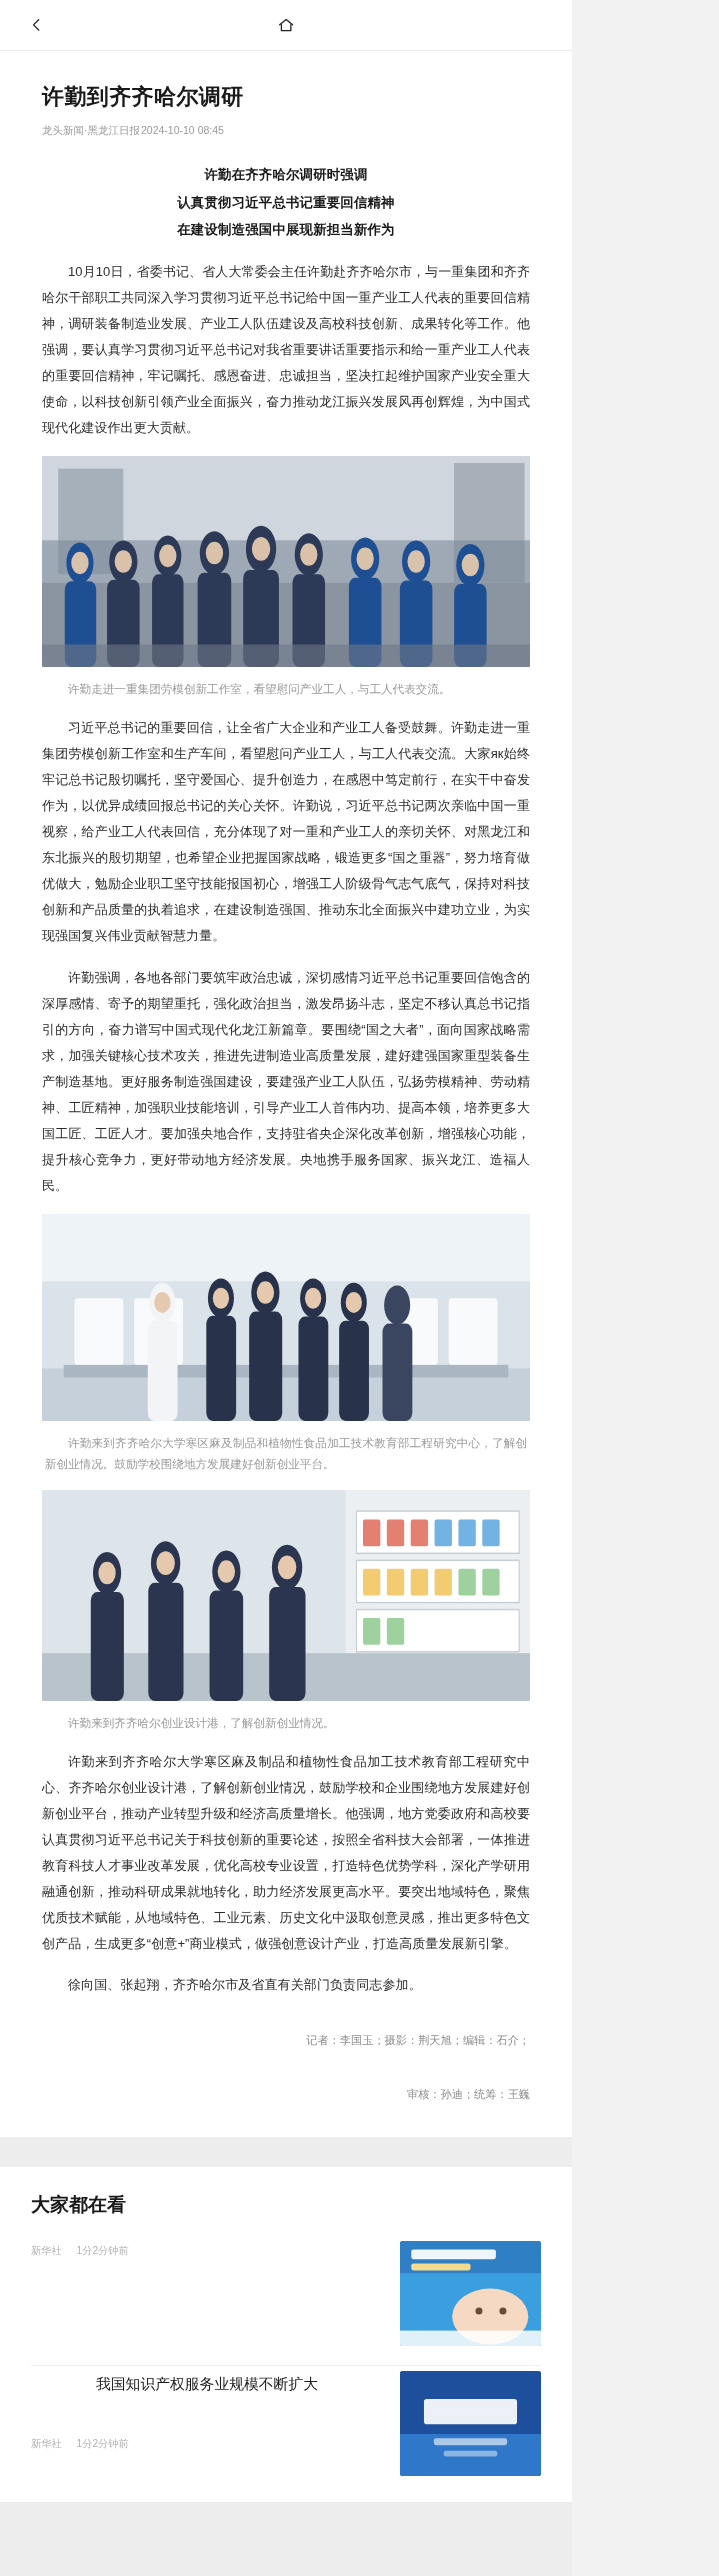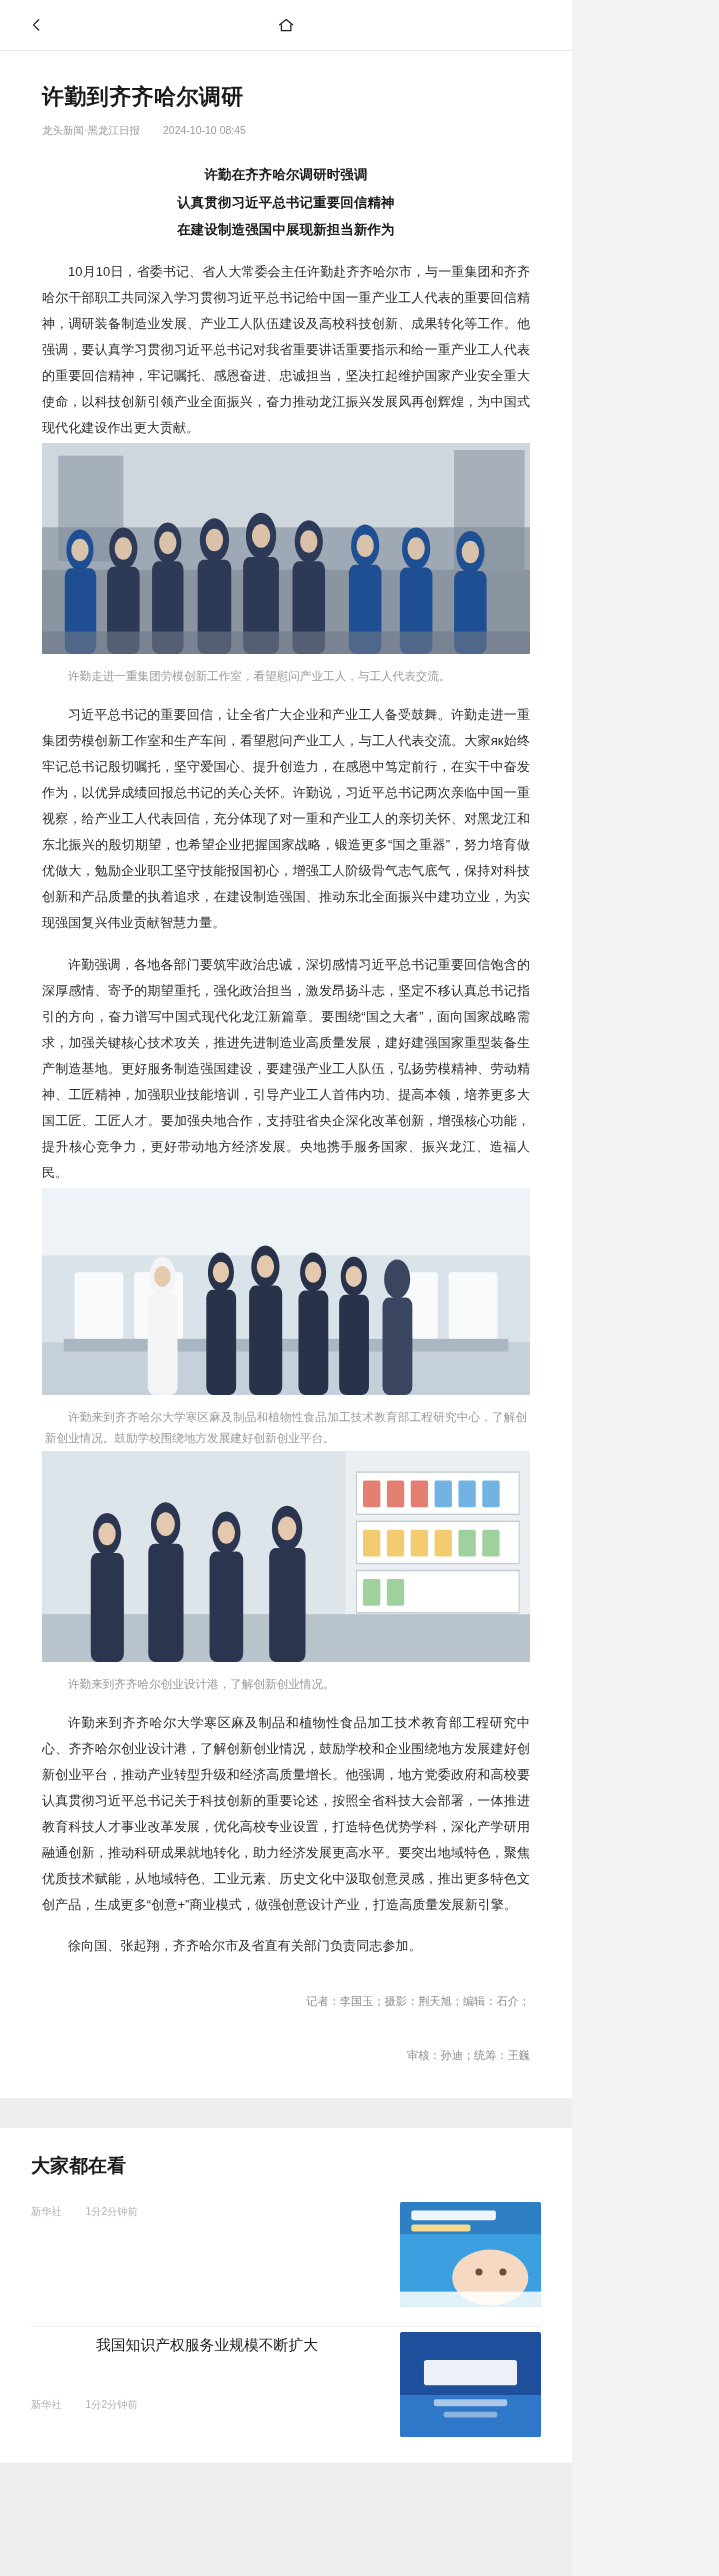--- a/index.html
+++ b/index.html
@@ -51,42 +51,42 @@
     font-weight: bold;
     color: #1a1a1a;
     margin: 5.6px 0 11.2px 0;
     letter-spacing: 0.4px;
   }
   .meta {
     font-size: 10.5px;
     color: #9b9b9b;
     margin-bottom: 24px;
     display: flex;
-    gap: 23px;
+    gap: 1px;
   }
   .meta .src { color: #9b9b9b; }
   .subtitle {
     text-align: center;
     font-size: 13.4px;
     font-weight: bold;
     color: #1a1a1a;
     line-height: 2.0;
     letter-spacing: 0.2px;
   }
   .subtitle.s1 { margin-bottom: 1.4px; }
   p.body {
     font-size: 13px;
     line-height: 2.0;
     color: #2b2b2b;
     text-align: justify;
     margin: 15.5px 0 0 0;
     text-indent: 2em;
     letter-spacing: 0.1px;
   }
-  .figure { margin: 2px 0 0 0; }
+  .figure { margin: 15px 0 0 0; }
   .photo {
     width: 100%;
     display: block;
     border-radius: 1.4px;
     position: relative;
     overflow: hidden;
   }
   .caption {
     font-size: 11.6px;
     line-height: 1.85;
@@ -137,21 +137,21 @@
   .also-title {
     font-size: 14.8px;
     line-height: 1.55;
     color: #1c1c1c;
     margin-bottom: 41px;
   }
   .also-sub {
     font-size: 10.2px;
     color: #b0b0b0;
     display: flex;
-    gap: 24px;
+    gap: 15px;
   }
   .also-thumb {
     width: 141px;
     height: 105px;
     border-radius: 2.8px;
     flex: none;
     overflow: hidden;
     position: relative;
   }
   .thumb-a { background: linear-gradient(160deg,#2a7fd4,#6fc0ef 60%,#d7ecfa); }

